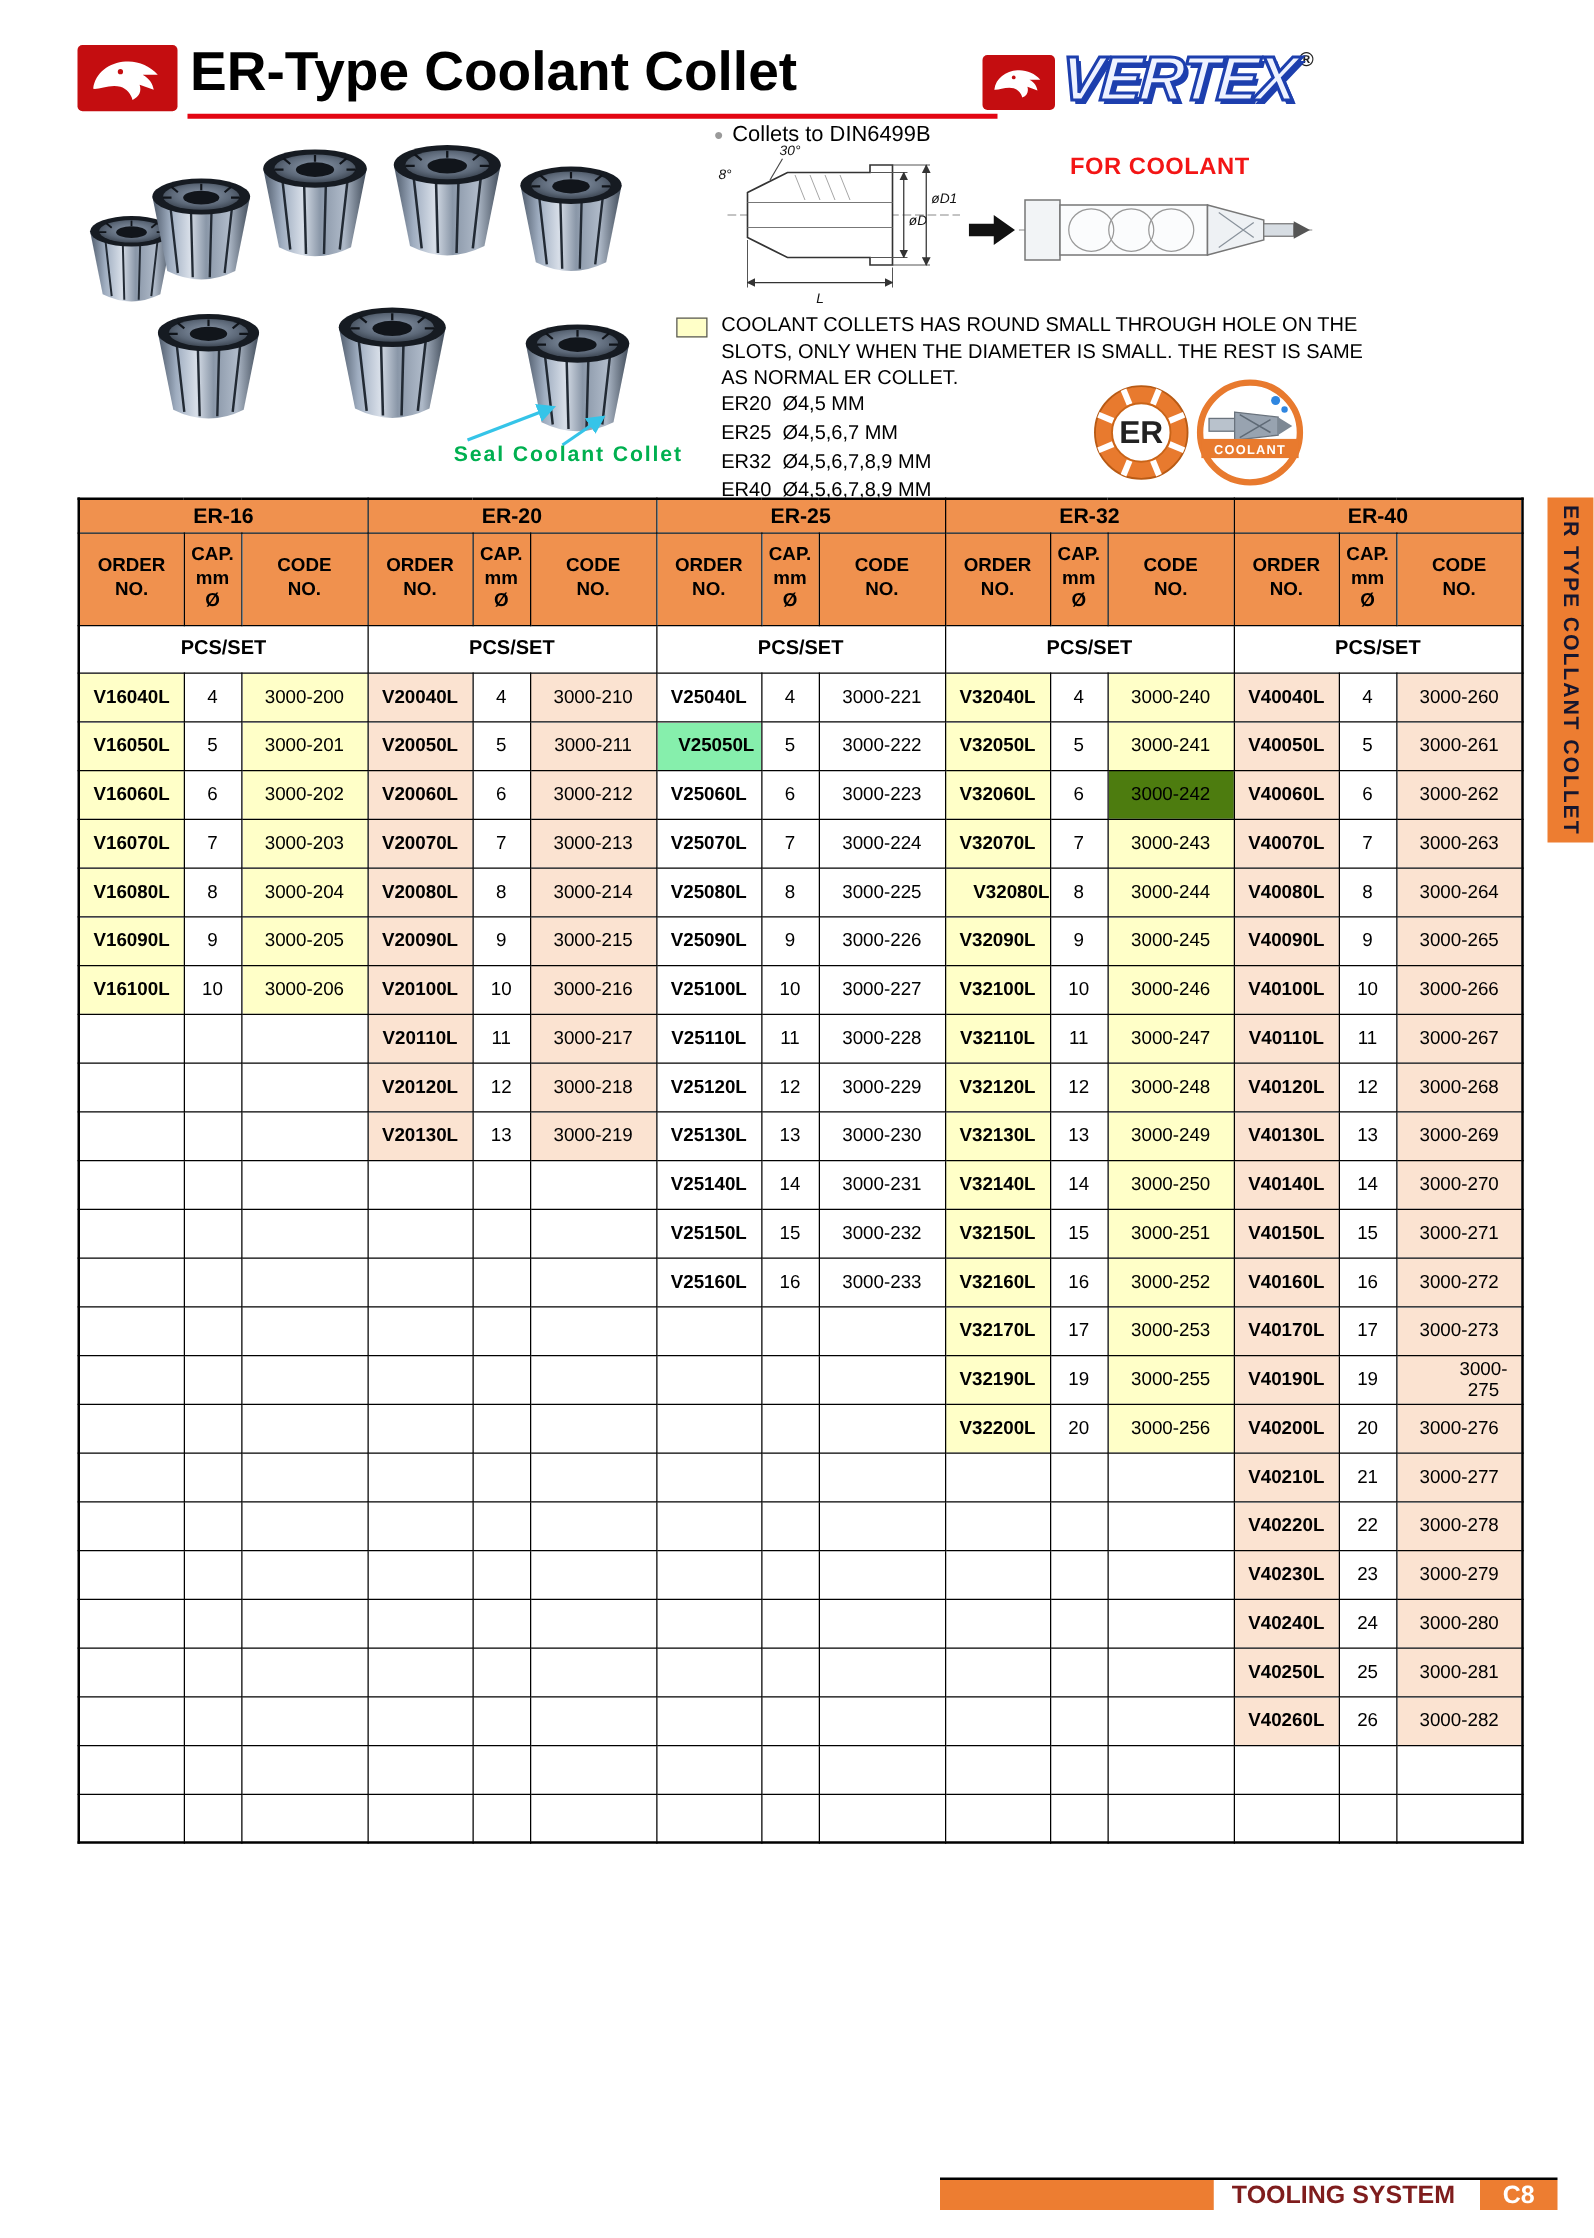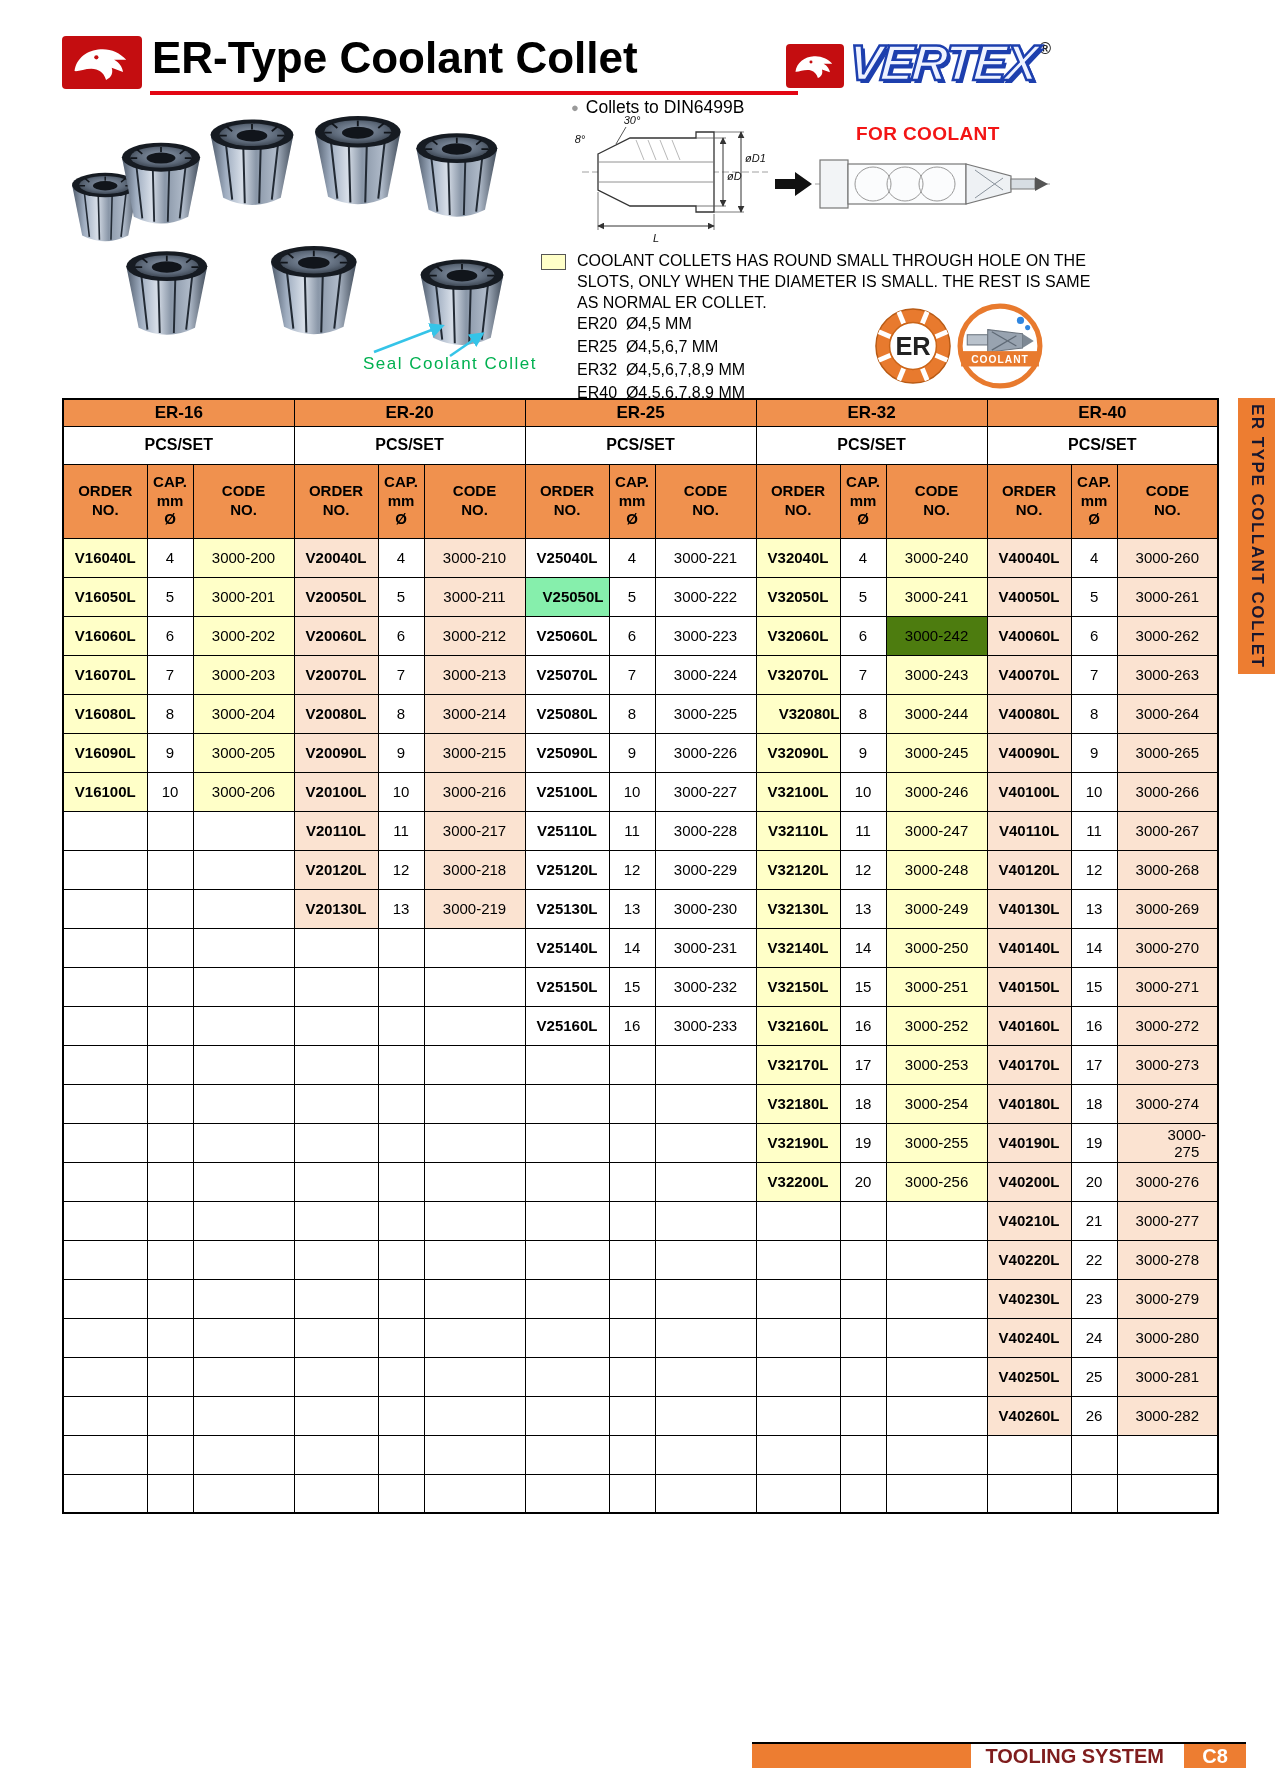--- a/index.html
+++ b/index.html
@@ -32,21 +32,21 @@
   .big-arrow { position:absolute; left:775px; top:170px; }
   .for-coolant { position:absolute; left:856px; top:123px; font-size:19px; color:#f31515;
                  letter-spacing:0.4px; font-weight:600; }
   .coolant-art { position:absolute; left:815px; top:146px; }
   .note-row { position:absolute; left:541px; top:251px; display:flex; gap:11px; align-items:flex-start; }
   .legend-swatch { width:25px; height:16px; background:var(--tint-yellow); border:1px solid #555;
                    margin-top:3px; flex:none; }
   .note-text { font-size:16px; line-height:1.3; color:#000; white-space:pre-line; }
   .size-list { position:absolute; left:577px; top:312px; font-size:16px; line-height:23px;
                color:#000; white-space:pre; }
-  .seal-label { position:absolute; left:363px; top:354px; font-size:17px; font-weight:normal;
+  .seal-label { position:absolute; left:363px; top:354px; font-size:17px; font-weight:bold;
                 color:var(--green); letter-spacing:1.5px; white-space:nowrap; }
   .photo-svg { position:absolute; left:52px; top:100px; }
   .er-badge { position:absolute; left:874px; top:307px; }
   .coolant-badge { position:absolute; left:957px; top:303px; }
 
   
   .collet-table { position:absolute; left:62px; top:398px; width:1156px;
                   border-collapse:collapse; table-layout:fixed; background:#fff;
                   border:2px solid #000; }
   .collet-table th, .collet-table td { border:1px solid #000; text-align:center;
@@ -242,62 +242,62 @@
       </colgroup>
       <thead>
         <tr>
           <th colspan="3" class="ghead">ER-16</th>
           <th colspan="3" class="ghead">ER-20</th>
           <th colspan="3" class="ghead">ER-25</th>
           <th colspan="3" class="ghead">ER-32</th>
           <th colspan="3" class="ghead">ER-40</th>
         </tr>
         <tr>
+          <th class="chead">ORDER
+NO.</th>
+          <th class="chead">CAP.
+mm
+Ø</th>
+          <th class="chead">CODE
+NO.</th>
+          <th class="chead">ORDER
+NO.</th>
+          <th class="chead">CAP.
+mm
+Ø</th>
+          <th class="chead">CODE
+NO.</th>
+          <th class="chead">ORDER
+NO.</th>
+          <th class="chead">CAP.
+mm
+Ø</th>
+          <th class="chead">CODE
+NO.</th>
+          <th class="chead">ORDER
+NO.</th>
+          <th class="chead">CAP.
+mm
+Ø</th>
+          <th class="chead">CODE
+NO.</th>
+          <th class="chead">ORDER
+NO.</th>
+          <th class="chead">CAP.
+mm
+Ø</th>
+          <th class="chead">CODE
+NO.</th>
+        </tr>
+        <tr>
           <th colspan="3" class="pcs">PCS/SET</th>
           <th colspan="3" class="pcs">PCS/SET</th>
           <th colspan="3" class="pcs">PCS/SET</th>
           <th colspan="3" class="pcs">PCS/SET</th>
           <th colspan="3" class="pcs">PCS/SET</th>
-        </tr>
-        <tr>
-          <th class="chead">ORDER
-NO.</th>
-          <th class="chead">CAP.
-mm
-Ø</th>
-          <th class="chead">CODE
-NO.</th>
-          <th class="chead">ORDER
-NO.</th>
-          <th class="chead">CAP.
-mm
-Ø</th>
-          <th class="chead">CODE
-NO.</th>
-          <th class="chead">ORDER
-NO.</th>
-          <th class="chead">CAP.
-mm
-Ø</th>
-          <th class="chead">CODE
-NO.</th>
-          <th class="chead">ORDER
-NO.</th>
-          <th class="chead">CAP.
-mm
-Ø</th>
-          <th class="chead">CODE
-NO.</th>
-          <th class="chead">ORDER
-NO.</th>
-          <th class="chead">CAP.
-mm
-Ø</th>
-          <th class="chead">CODE
-NO.</th>
         </tr>
       </thead>
       <tbody>
         <tr>
           <td class="ord" style="background: rgb(255, 255, 200);">V16040L</td>
           <td>4</td>
           <td style="background: rgb(255, 255, 200);">3000-200</td>
           <td class="ord" style="background: rgb(251, 227, 209);">V20040L</td>
           <td>4</td>
           <td style="background: rgb(251, 227, 209);">3000-210</td>
@@ -535,37 +535,20 @@
         <tr>
           <td></td>
           <td></td>
           <td></td>
           <td></td>
           <td></td>
           <td></td>
           <td></td>
           <td></td>
           <td></td>
-          <td class="ord" style="background: rgb(255, 255, 200);">V32180L</td>
-          <td>18</td>
-          <td style="background: rgb(255, 255, 200);">3000-254</td>
-          <td class="ord" style="background: rgb(251, 227, 209);">V40180L</td>
-          <td>18</td>
-          <td style="background: rgb(251, 227, 209);">3000-274</td>
-        </tr>
-        <tr>
-          <td></td>
-          <td></td>
-          <td></td>
-          <td></td>
-          <td></td>
-          <td></td>
-          <td></td>
-          <td></td>
-          <td></td>
           <td class="ord" style="background: rgb(255, 255, 200);">V32190L</td>
           <td>19</td>
           <td style="background: rgb(255, 255, 200);">3000-255</td>
           <td class="ord" style="background: rgb(251, 227, 209);">V40190L</td>
           <td>19</td>
           <td style="background: rgb(251, 227, 209); padding-left: 39px;">3000-275</td>
         </tr>
         <tr>
           <td></td>
           <td></td>

